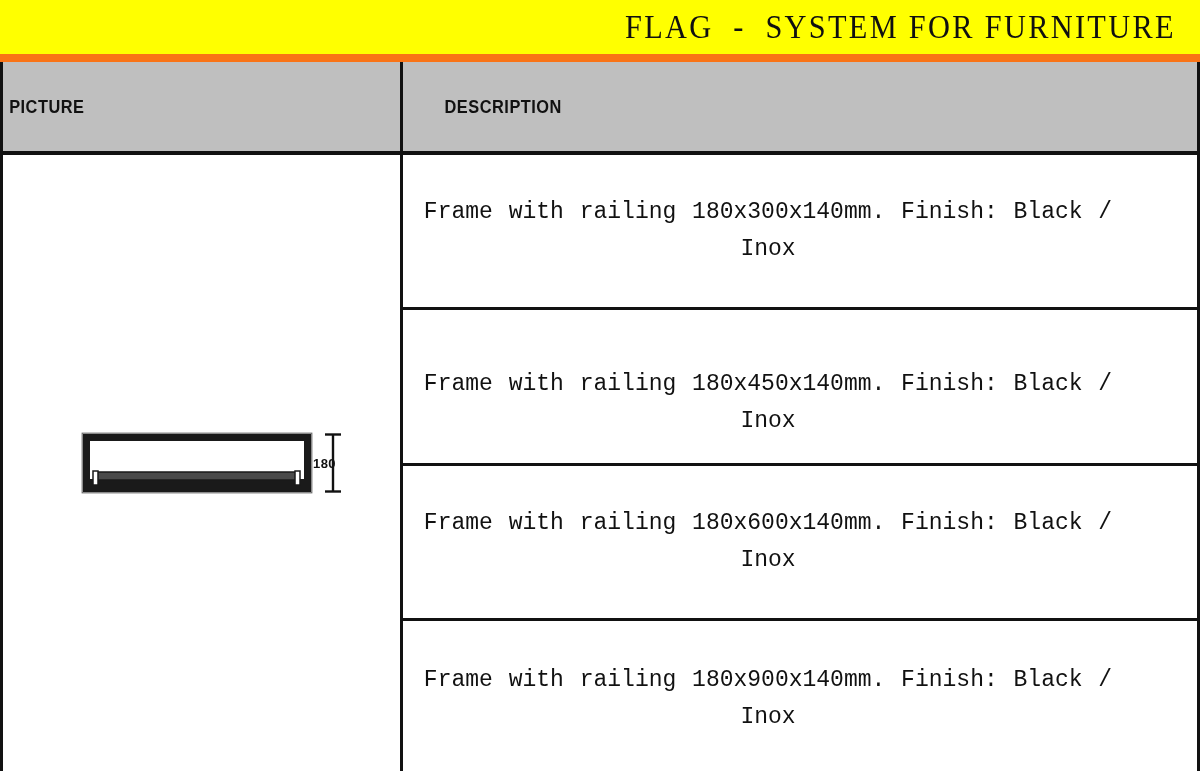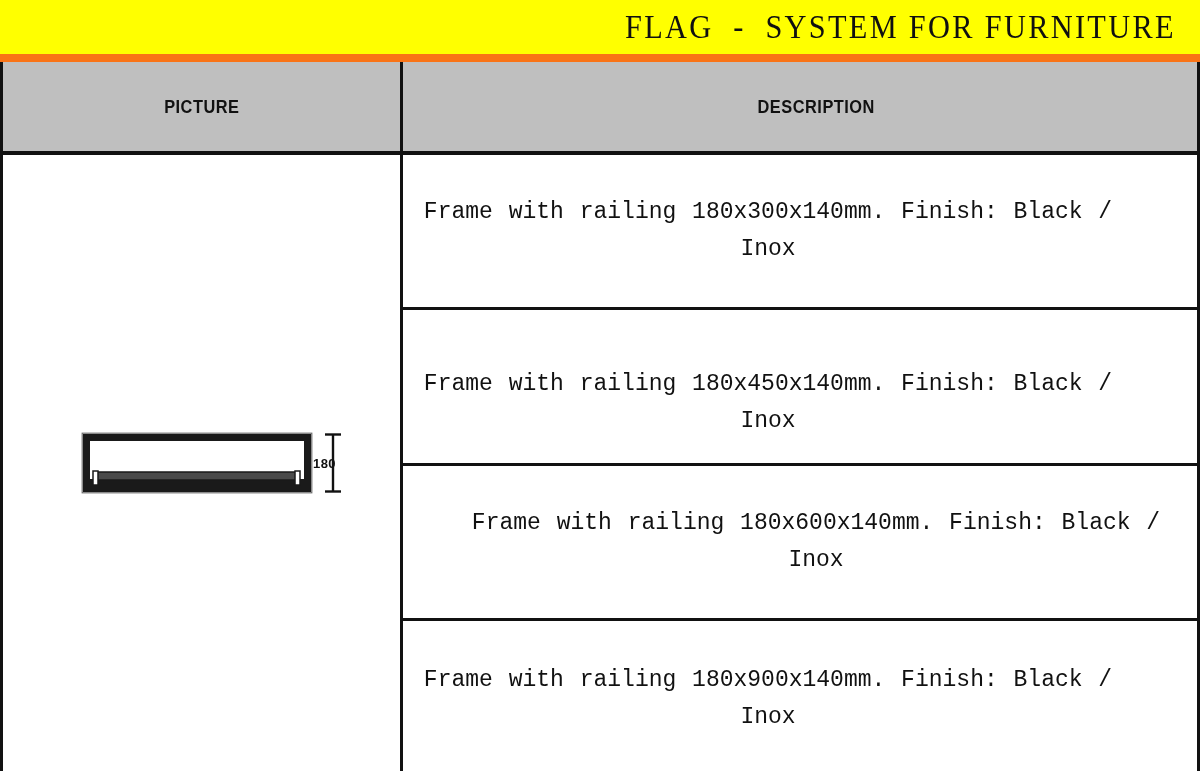--- a/index.html
+++ b/index.html
@@ -69,21 +69,20 @@
     background: #bfbfbf;
     box-sizing: border-box;
     border-bottom: 4px solid #111111;
   }
   .th {
     position: absolute;
     top: 0;
     height: 89px;
     display: flex;
     align-items: center;
-    justify-content: center;
   }
   .th-picture { left: 0; width: 397px; }
   .th-desc    { left: 400px; right: 0; margin-left: 32px; }
 
   .th-label {
     font-family: "Liberation Sans", sans-serif;
     font-weight: bold;
     font-size: 19px;
     color: #111111;
     letter-spacing: 0.6px;
@@ -215,21 +214,21 @@
       <div class="desc-row" style="top:0; height:152px;">
         <div class="desc-text">Frame with railing 180x300x140mm. Finish: Black / Inox</div>
       </div>
       <div class="desc-sep" style="top:152px;"></div>
 
       <div class="desc-row" style="top:155px; height:185px;">
         <div class="desc-text">Frame with railing 180x450x140mm. Finish: Black / Inox</div>
       </div>
       <div class="desc-sep" style="top:308px;"></div>
 
-      <div class="desc-row" style="top:311px; height:152px;margin-left:48px;">
+      <div class="desc-row" style="top:311px; height:152px;">
         <div class="desc-text">Frame with railing 180x600x140mm. Finish: Black / Inox</div>
       </div>
       <div class="desc-sep" style="top:463px;"></div>
 
       <div class="desc-row" style="top:466px; height:155px;">
         <div class="desc-text">Frame with railing 180x900x140mm. Finish: Black / Inox</div>
       </div>
 
     </div>
 

